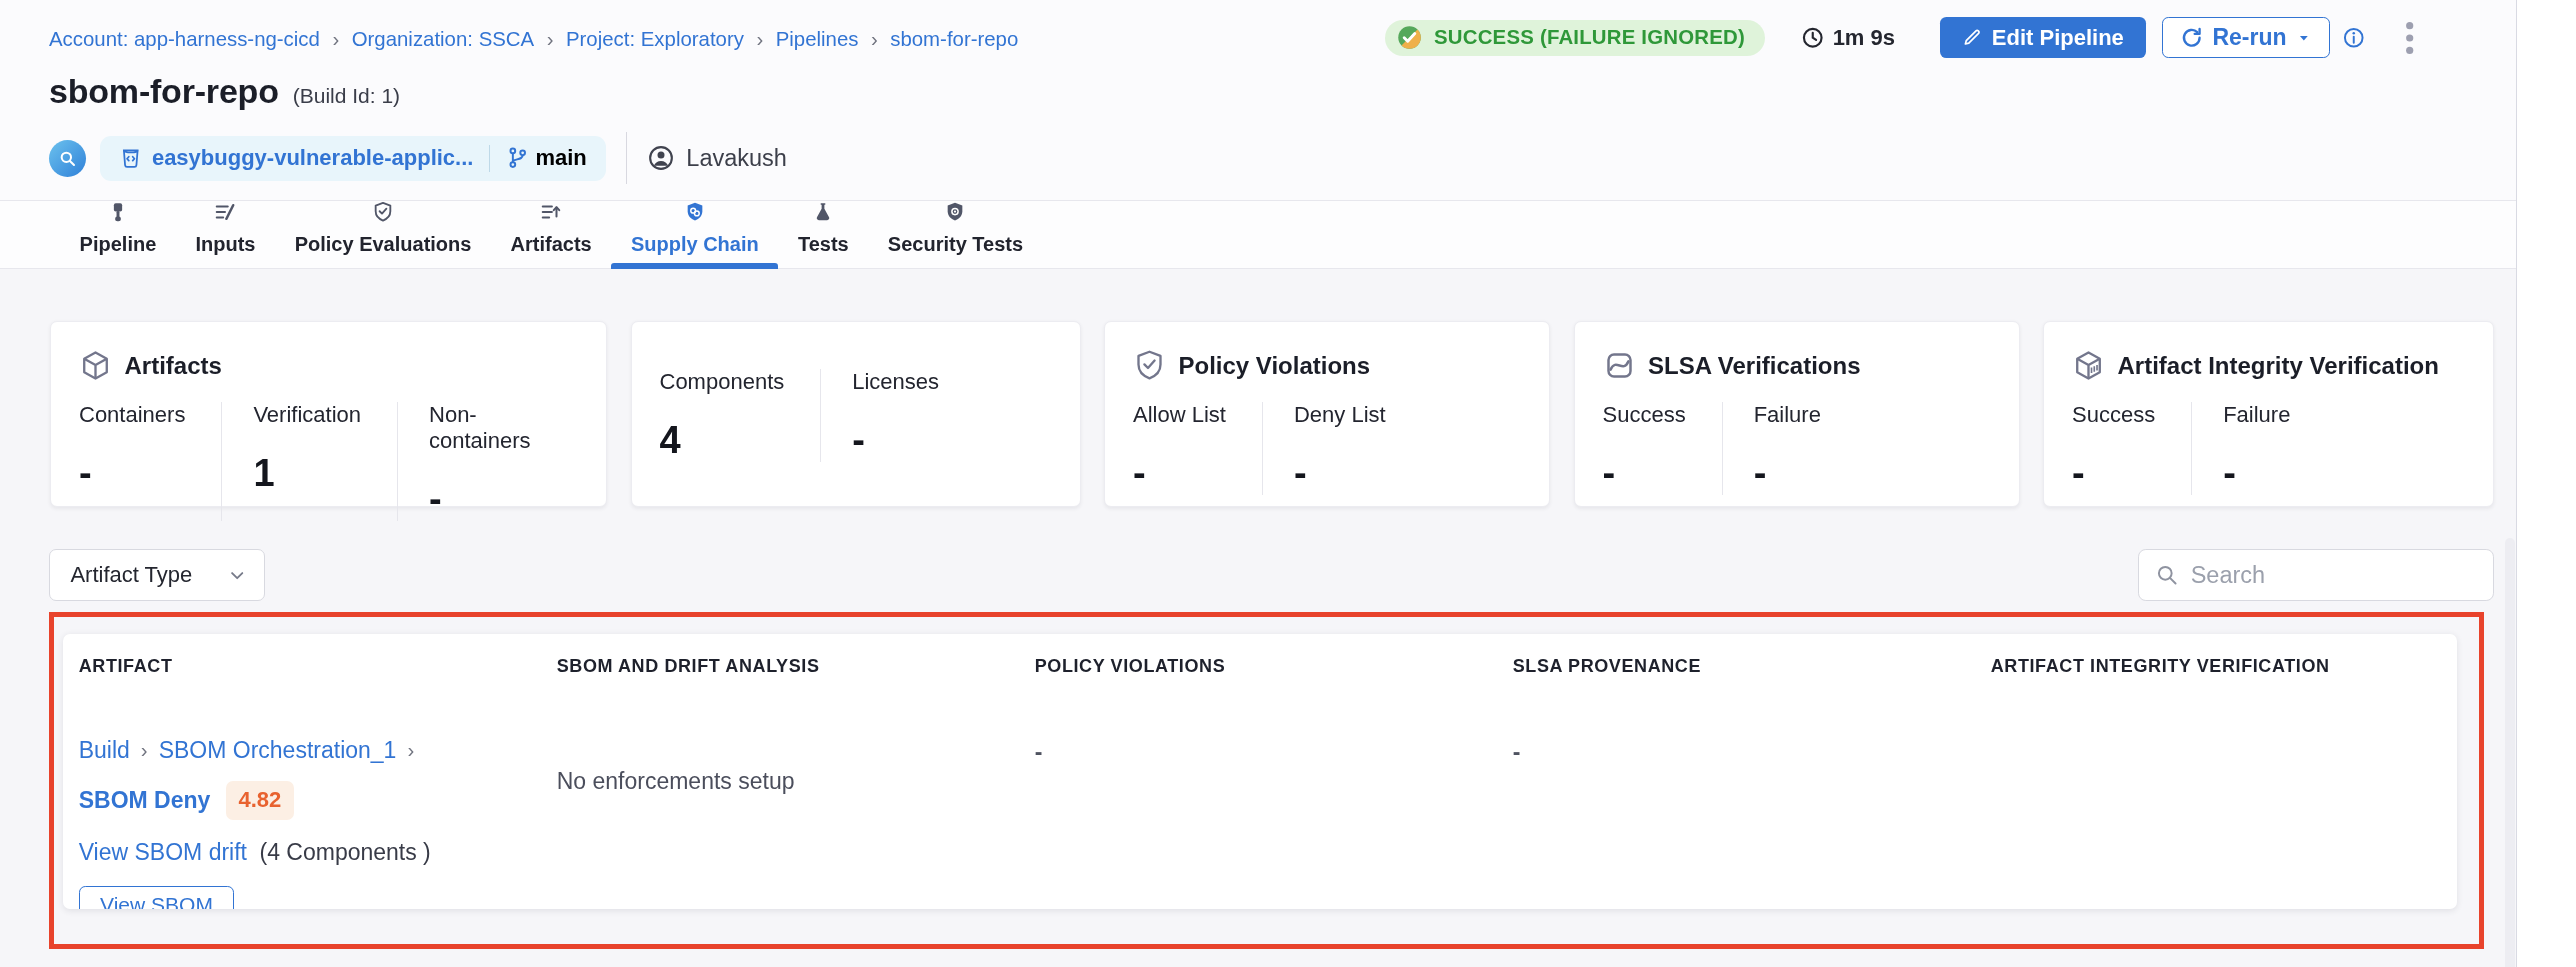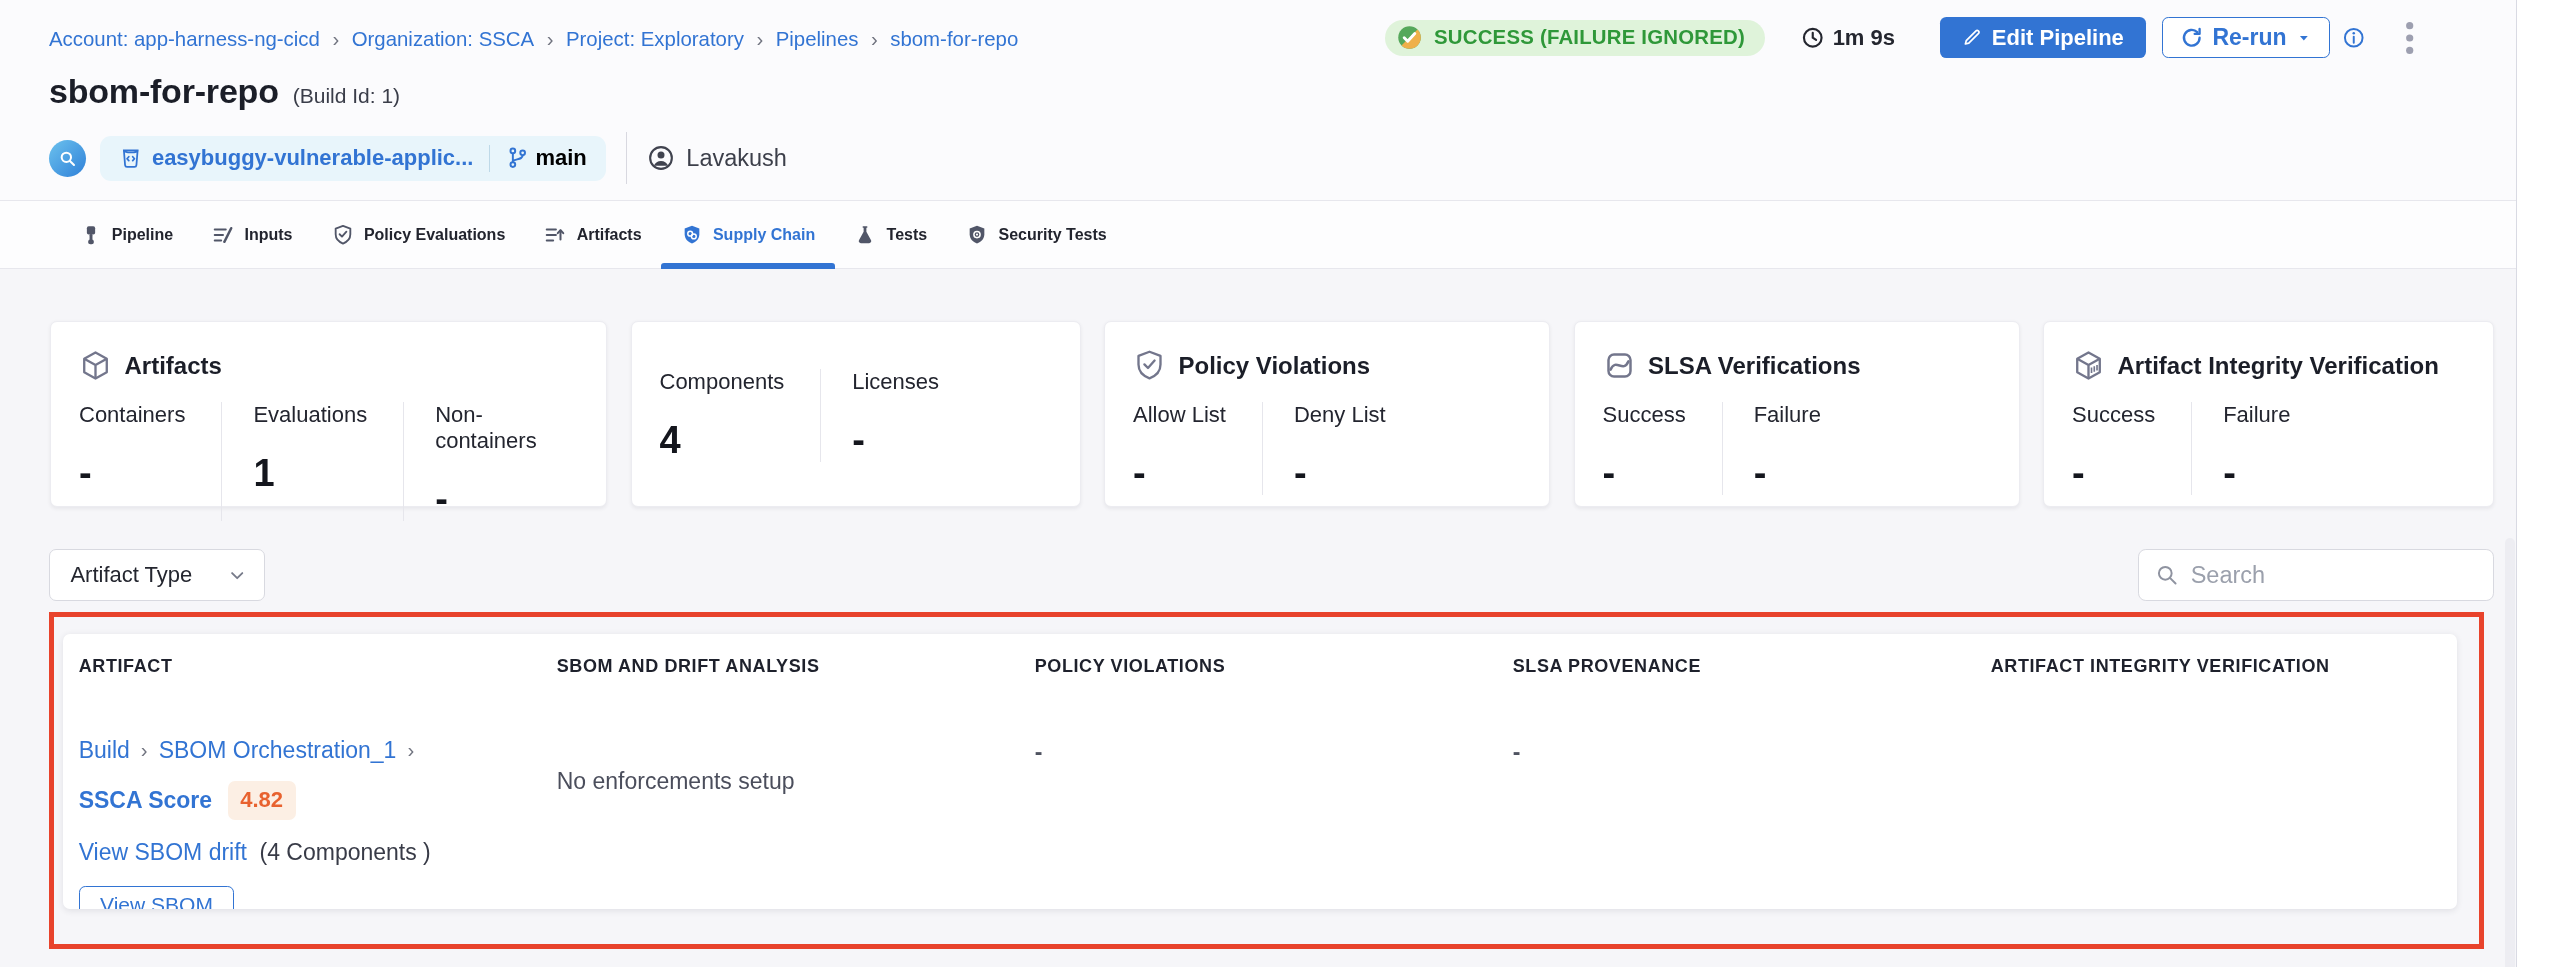--- a/index.html
+++ b/index.html
@@ -47,21 +47,21 @@
   .pill-divider { width:0.8px; height:27px; background:#bed9e8; margin:0 15.7px; }
   .branch-name { color:#000000; font-size:22px; font-weight:600; margin-left:6.3px; }
   .meta-divider { width:0.8px; height:52px; background:#d8d8e0; margin:0 20.4px; }
   .user-chip { display:flex; align-items:center; gap:11px; font-size:23.5px; color:#3c3f4a; }
 
   
   .tabbar { position:absolute; left:0; top:200px; width:2516px; height:69px; background:#fdfdfe;
     border-top:0.8px solid #e7e7ed; border-bottom:0.8px solid #e7e7ed;
     display:flex; align-items:stretch; padding-left:60px; }
   .tab { position:relative; display:flex; align-items:center; gap:10.2px; padding:0 19.6px; cursor:pointer;
-    font-size:16px; font-weight:600; color:#22242e; }
+    font-size:20px; font-weight:600; color:#22242e;flex-direction:column; }
   .tab .ticon { color:#515668; display:flex; }
   .tab.active { color:#3274d3; }
   .tab.active .ticon { color:#3274d3; }
   .tab.active::after { content:""; position:absolute; left:0; right:0; bottom:-0.8px; height:5.5px;
     background:#3274d3; border-radius:3.1px 3.1px 0 0; }
 
   
   .content { position:absolute; left:0; top:269px; width:2516px; height:698px; background:#f6f6f9; }
 
   .cards { position:absolute; left:50px; top:52px; display:flex; gap:23.5px; }
@@ -323,21 +323,21 @@
             </svg>
           </span>
           <span>Artifacts</span>
         </div>
         <div class="stats">
           <div class="stat">
             <div class="stat-label">Containers</div>
             <div class="stat-value">-</div>
           </div>
           <div class="stat">
-            <div class="stat-label">Evaluations</div>
+            <div class="stat-label">Verification</div>
             <div class="stat-value">1</div>
           </div>
           <div class="stat">
             <div class="stat-label">Non-containers</div>
             <div class="stat-value">-</div>
           </div>
         </div>
       </div>
 
       <div class="card" style="width:450px">
@@ -455,21 +455,21 @@
       <div class="trow">
 
         <div class="td td-sbom">
           <div class="path-line">
             <a>Build</a>
             <span class="path-sep"></span>
             <a>SBOM Orchestration_1</a>
             <span class="path-sep"></span>
           </div>
           <div class="score-line">
-            <span class="score-label">SSCA Score</span>
+            <span class="score-label">SBOM Deny</span>
             <span class="score-badge">4.82</span>
           </div>
           <div class="drift-line">
             <span class="drift-link">View SBOM drift</span>
             <span class="drift-count">(4 Components )</span>
           </div>
           <button class="view-sbom-btn">View SBOM</button>
         </div>
 
         <div class="td td-policy">No enforcements setup</div>

